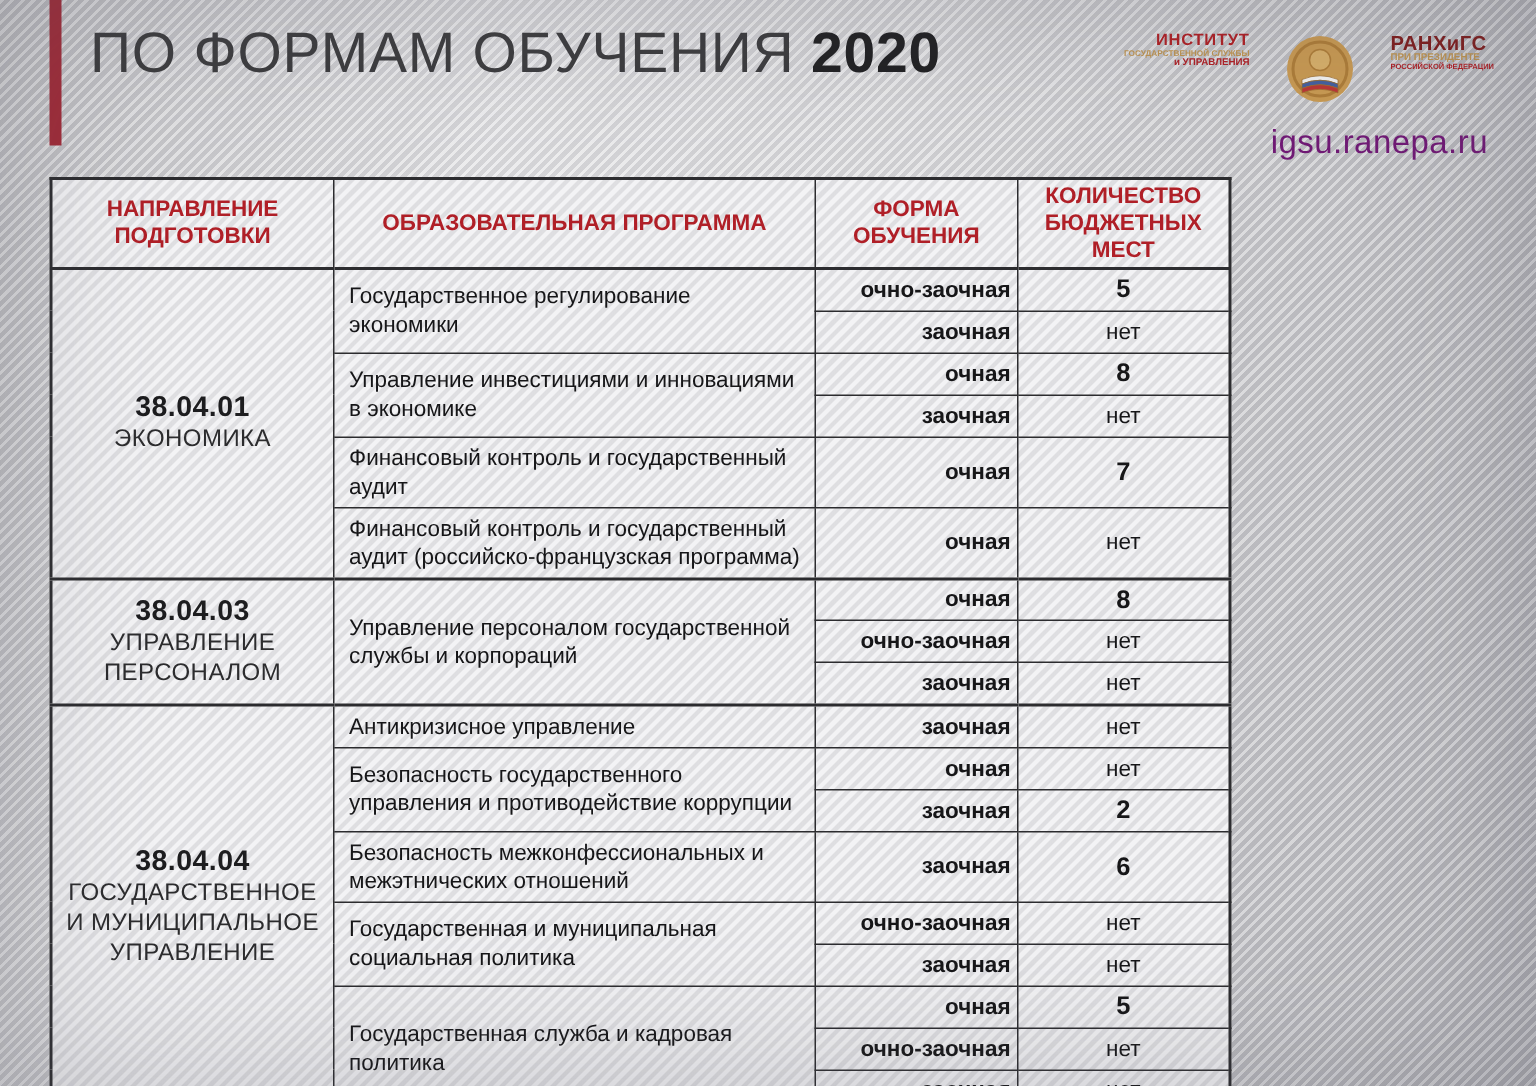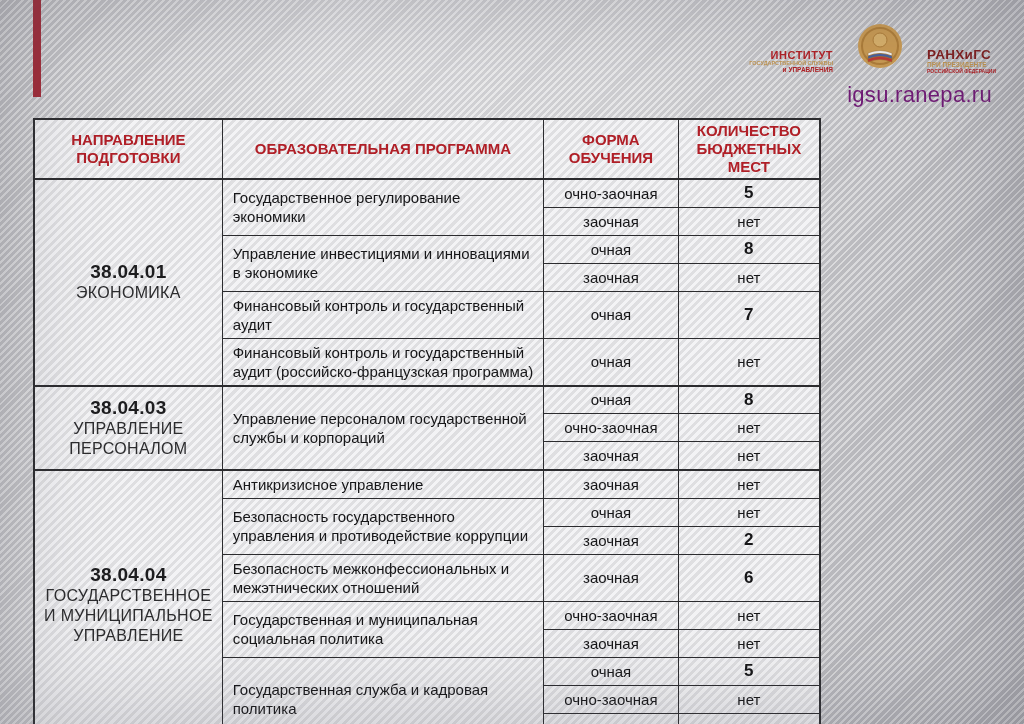--- a/index.html
+++ b/index.html
@@ -13,21 +13,21 @@
   }
   .vignette{ position:absolute; inset:0; pointer-events:none;
     box-shadow: inset 0 0 110px rgba(80,80,92,.30); }
 
   
   .red-bar{ position:absolute; left:33px; top:0; width:8px; height:97px; background:#a02b38; }
   .title{ position:absolute; left:60px; top:16px; color:#3c3c3e; font-size:38px; line-height:41px;
           letter-spacing:.5px; font-weight:400; }
   .title .year{ font-weight:700; color:#202022; }
 
-  .logo{ position:absolute; top:22px; right:28px; display:flex; align-items:flex-end; gap:23px; }
+  .logo{ position:absolute; top:22px; right:28px; display:flex; align-items:flex-start; gap:23px; }
   .logo-left{ text-align:right; line-height:1.05; }
   .logo-right{ text-align:left; line-height:1.05; }
   .logo .l1{ color:#b01f24; font-weight:700; font-size:11px; letter-spacing:.5px; }
   .logo .l2{ color:#bf9450; font-weight:700; font-size:5.5px; }
   .logo .l3{ color:#b01f24; font-weight:700; font-size:6.5px; }
   .logo .r1{ color:#7f1d1d; font-weight:700; font-size:13.5px; letter-spacing:.3px; }
   .logo .r2{ color:#bf9450; font-weight:700; font-size:6.5px; }
   .logo .r3{ color:#b01f24; font-weight:700; font-size:5px; }
   .website{ position:absolute; top:82px; right:32px; width:260px; text-align:right;
             font-size:22px; color:#701a75; letter-spacing:.3px; }
@@ -54,30 +54,32 @@
   .programs tbody tr{ height:28px; }
   .programs tr.group-start td{ border-top:2px solid #2c2c2f; }
 
   td.gcell{ text-align:center; vertical-align:middle; padding:4px 4px; }
   .gcode{ font-size:19px; font-weight:700; color:#1d1d1f; letter-spacing:.3px; }
   .gname{ font-size:16px; color:#2c2c2e; line-height:20px; letter-spacing:.3px; }
 
   td.pcell{ vertical-align:middle; padding:4px 10px; }
   .pname{ max-width:345px; font-size:15px; color:#161618; line-height:19px; font-weight:400; }
 
-  td.fcell{ text-align:center; vertical-align:middle; font-size:15px; color:#161618; padding:2px 4px; }
+  td.fcell{ text-align:right; vertical-align:middle; font-size:15px; color:#161618; padding:2px 4px;font-weight:bold; }
   td.qcell{ text-align:center; vertical-align:middle; font-size:15px; color:#161618; padding:2px 4px; }
   td.qcell.num{ font-weight:700; font-size:17px; }
 </style>
 </head>
 <body>
 
 <div class="red-bar"></div>
 
 <div class="title">
+  <div><span>ПО ФОРМАМ ОБУЧЕНИЯ</span>
+    <span class="year">2020</span></div>
 </div>
 
 <div class="logo">
   <div class="logo-left">
     <div class="l1">ИНСТИТУТ</div>
     <div class="l2">ГОСУДАРСТВЕННОЙ СЛУЖБЫ</div>
     <div class="l3">и УПРАВЛЕНИЯ</div>
   </div>
   <span>
     <svg width="48" height="48" viewBox="0 0 48 48">

